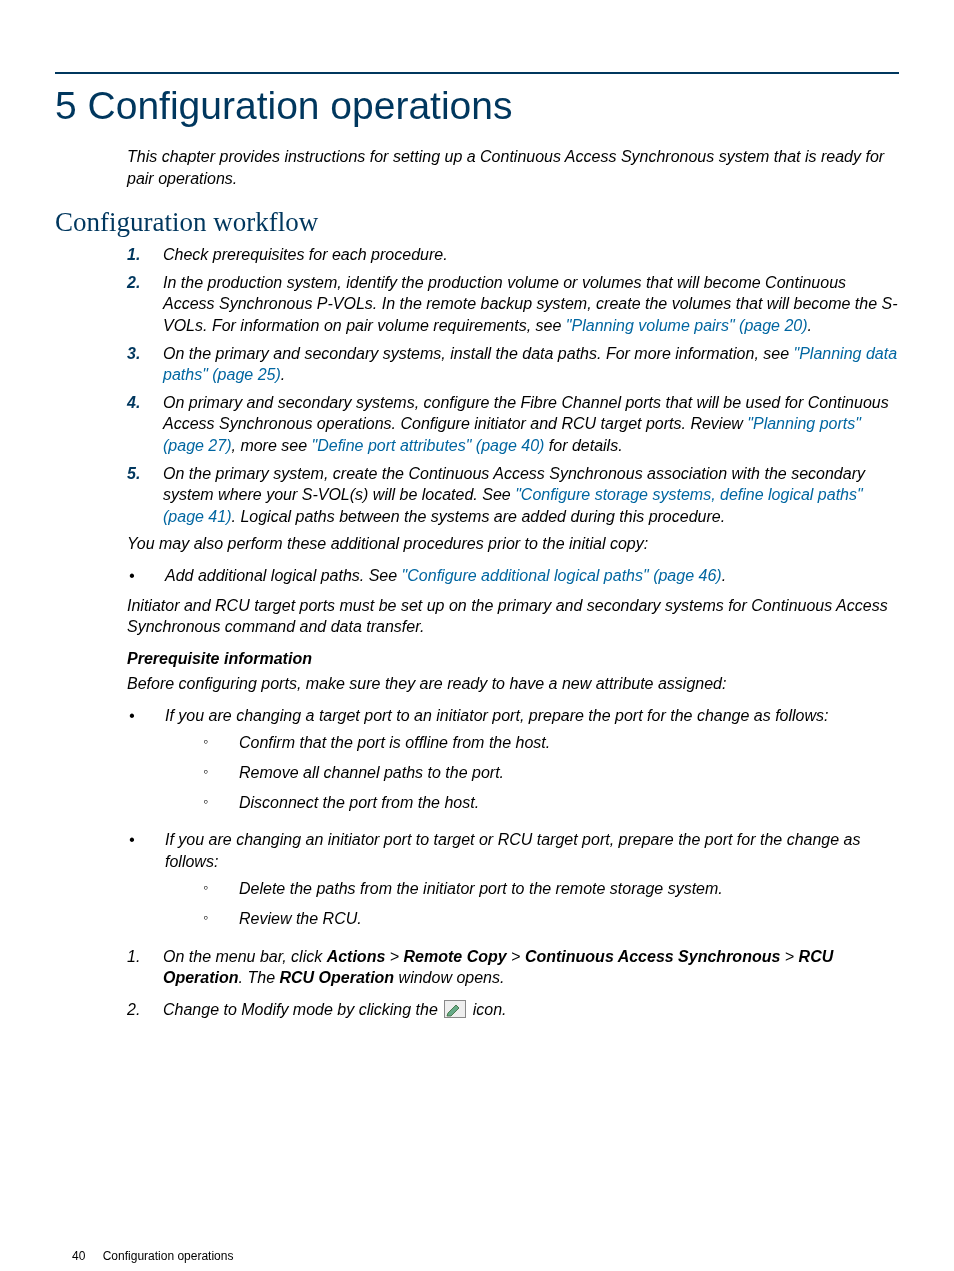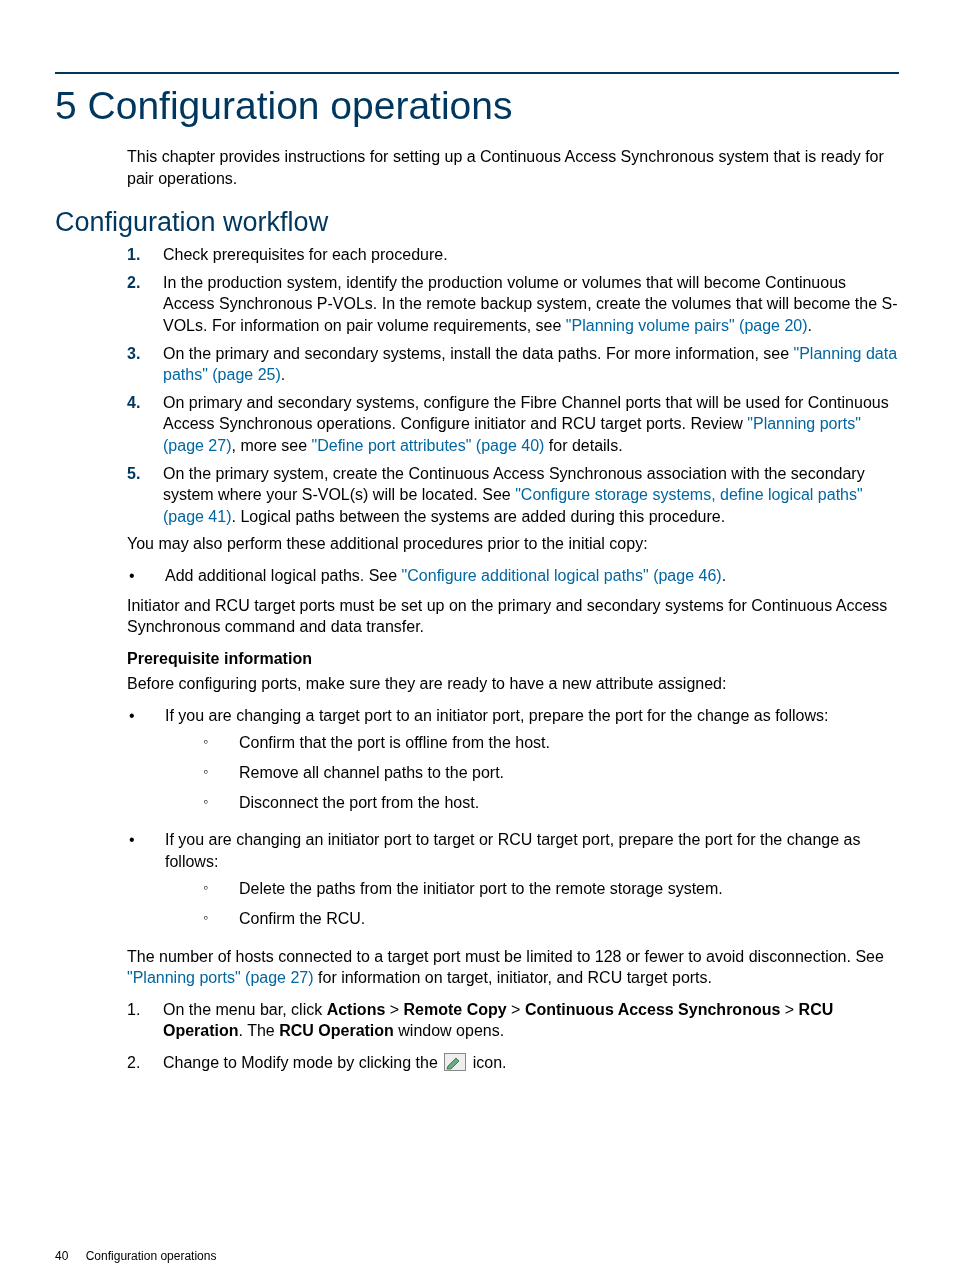--- a/index.html
+++ b/index.html
@@ -28,30 +28,31 @@
   h1.chapter {
     font-family: "Arial Narrow", Arial, sans-serif;
     font-stretch: condensed;
     font-weight: 400;
     font-size: 39px;
     color: #00375e;
     margin: 8px 0 18px 0;
     letter-spacing: 0px;
   }
   h2.section {
-    font-family: Liberation Sans, sans-serif;
+    font-family: Liberation Serif, serif;
     font-stretch: condensed;
     font-weight: 400;
     font-size: 27px;
     color: #00375e;
     margin: 18px 0 6px 0;
     letter-spacing: 0px;
   }
   .body-indent {
     margin-left: 72px;
+    font-style: italic;
   }
   p {
     margin: 4px 0 10px 0;
     line-height: 1.35;
   }
   ol.numlist {
     list-style: none;
     padding-left: 0;
     margin: 4px 0 6px 0;
   }
@@ -134,21 +135,21 @@
     font-weight: bold;
     margin: 10px 0 4px 0;
   }
   .subhead {
     font-weight: bold;
     margin: 8px 0 2px 0;
   }
   .footer {
     position: absolute;
     bottom: 30px;
-    left: 55px;
+    left: 72px;
     font-size: 12px;
   }
   .footer .pg { margin-right: 14px; }
   .icon-inline {
     display: inline-block;
     width: 20px;
     height: 16px;
     border: 1px solid #888;
     background: #eee;
     vertical-align: -3px;
@@ -242,30 +243,27 @@
         </span>
       </li>
       <li>
         <span class="txt">
           <span>If you are changing an initiator port to target or RCU target port, prepare the port for the change as follows:</span>
           <ul class="subbullets">
             <li>
                 <span class="txt">Delete the paths from the initiator port to the remote storage system.</span>
               </li>
             <li>
-                <span class="txt">Confirm the RCU.</span>
+                <span class="txt">Review the RCU.</span>
               </li>
           </ul>
         </span>
       </li>
     </ul>
 
-    <p>
-      <span>The number of hosts connected to a target port must be limited to 128 or fewer to avoid disconnection. See </span><span class="link">"Planning ports" (page 27)</span><span> for information on target, initiator, and RCU target ports.</span>
-    </p>
 
 
     <ol class="proclist">
       <li>
         <span class="num">1.</span>
         <span class="txt">
           <span>On the menu bar, click </span><span class="bold">Actions</span><span> &gt; </span><span class="bold">Remote Copy</span><span> &gt; </span><span class="bold">Continuous Access Synchronous</span><span> &gt; </span><span class="bold">RCU Operation</span><span>. The </span><span class="bold">RCU Operation</span><span> window opens.</span>
         </span>
       </li>
       <li>

